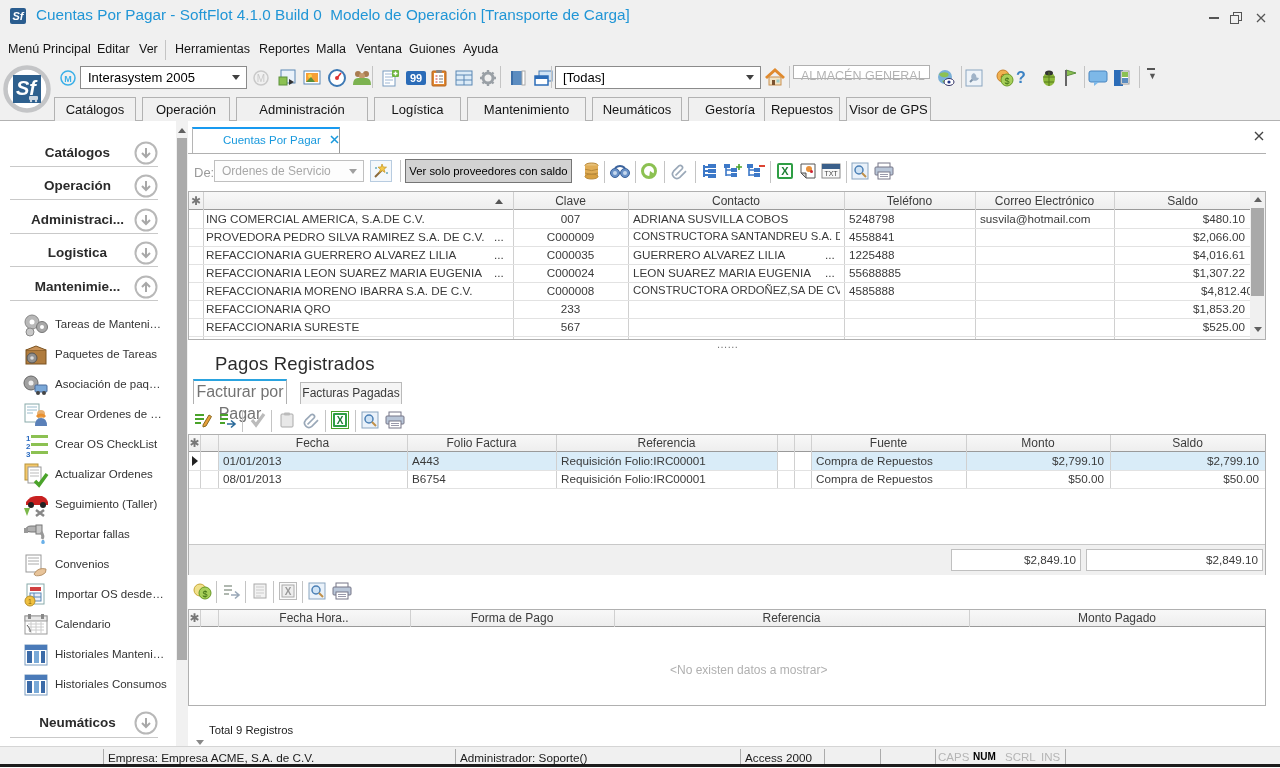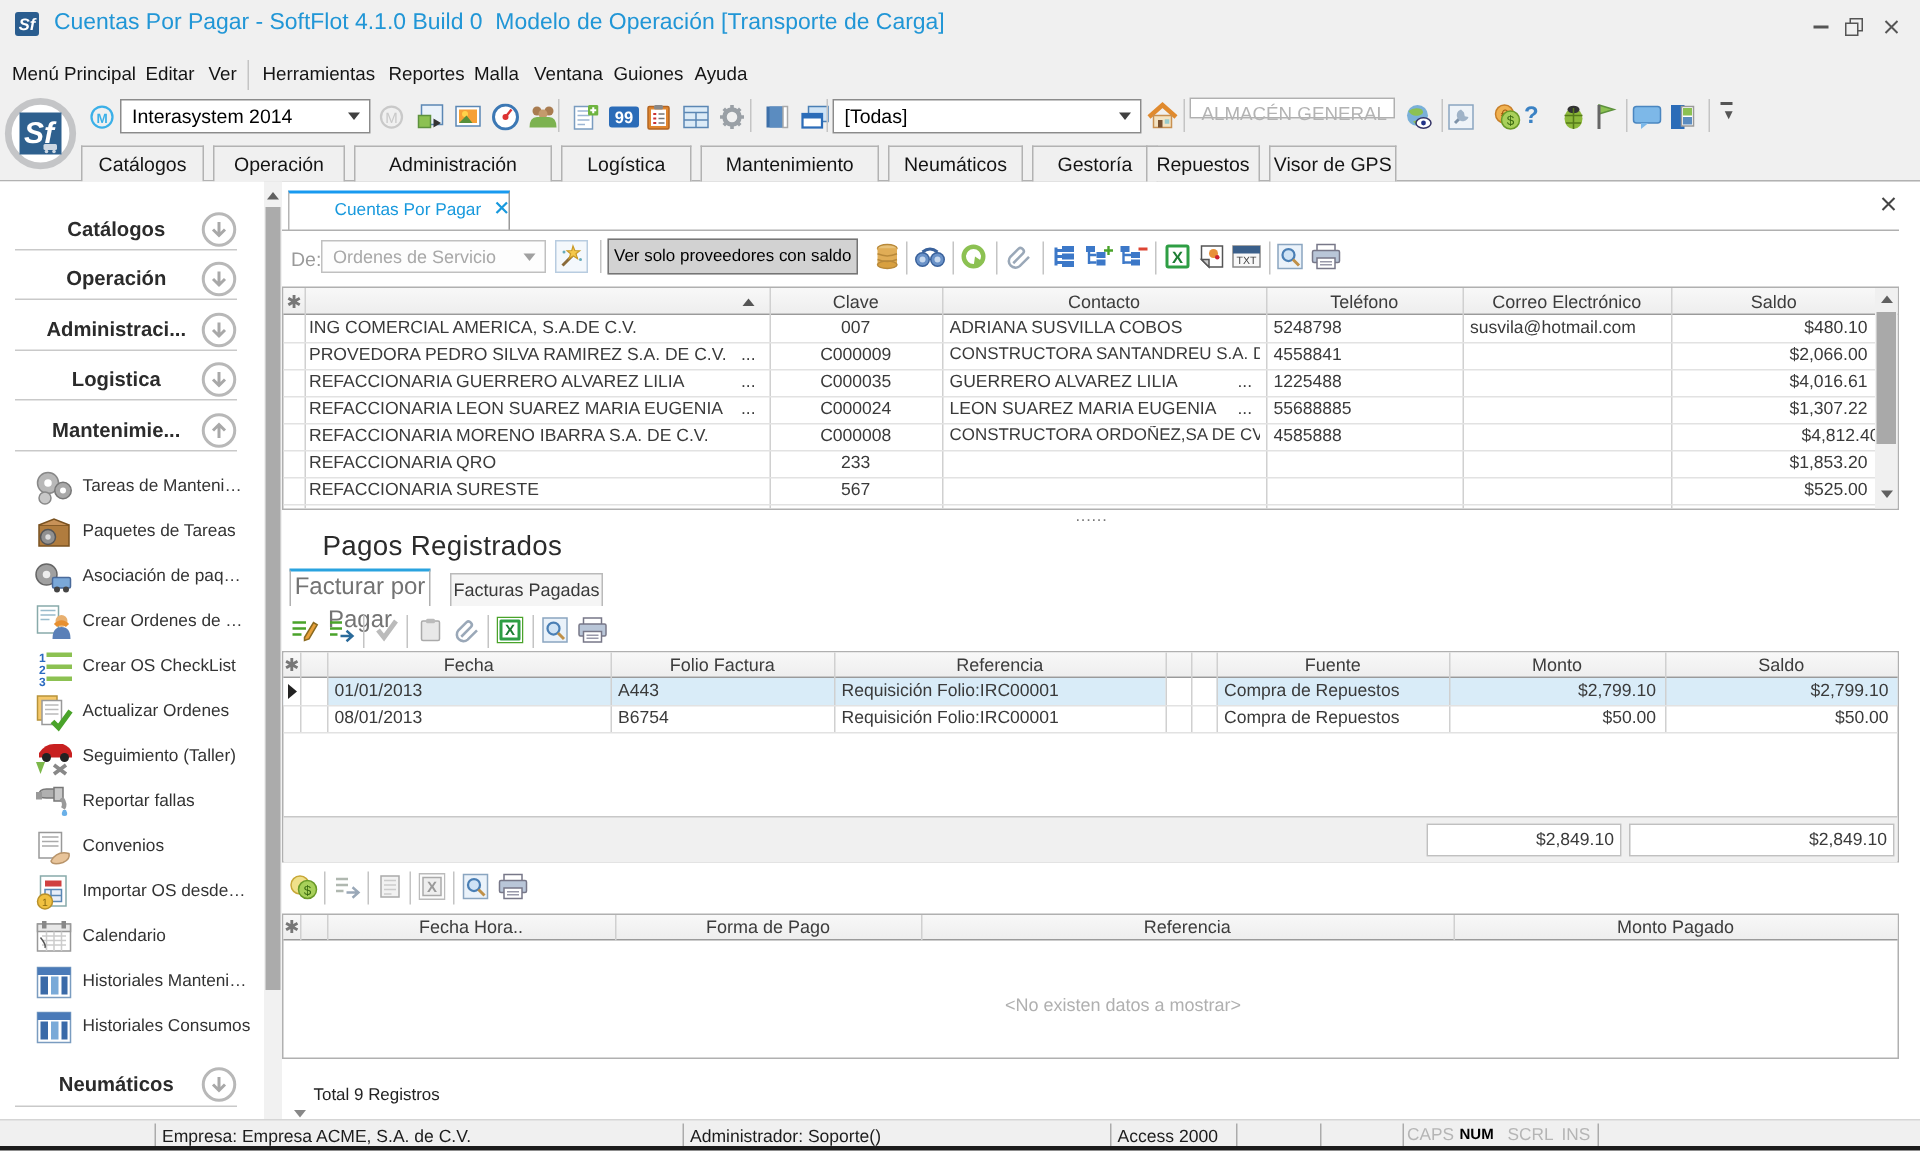--- a/index.html
+++ b/index.html
@@ -171,21 +171,21 @@
 <svg class="ico" style="left:1112px;top:69px" width="20" height="18">
       <rect x="2" y="1" width="9" height="16" fill="#2b6cb8"></rect>
       <rect x="9" y="2" width="8" height="13" fill="#fff" stroke="#999"></rect>
       <rect x="10" y="3" width="6" height="5" fill="#8cc152"></rect>
       <rect x="10" y="9" width="6" height="5" fill="#5b8cc0"></rect>
     </svg>
 <div class="abs" style="left:1148px;top:71px;font-size:9px;color:#555">▼</div>
 <div class="abs" style="left:1147px;top:68px;width:8px;height:1.5px;background:#555"></div>
 </div>
 <div class="combo" style="left:80px;top:66px;width:167px;height:23px">
-    <span class="tx">Interasystem 2014</span>
+    <span class="tx">Interasystem 2005</span>
     <span class="ar"></span>
   </div>
 <div class="combo" style="left:555px;top:66px;width:206px;height:23px">
     <span class="tx">[Todas]</span>
     <span class="ar"></span>
   </div>
 <div class="combo" style="left:793px;top:65px;width:137px;height:14px;border-color:#b0b0b0">
     <span class="tx" style="color:#b3b3b3;font-size:12.5px">ALMACÉN GENERAL</span>
   </div>
 <div class="tbsep" style="left:372px"></div>

